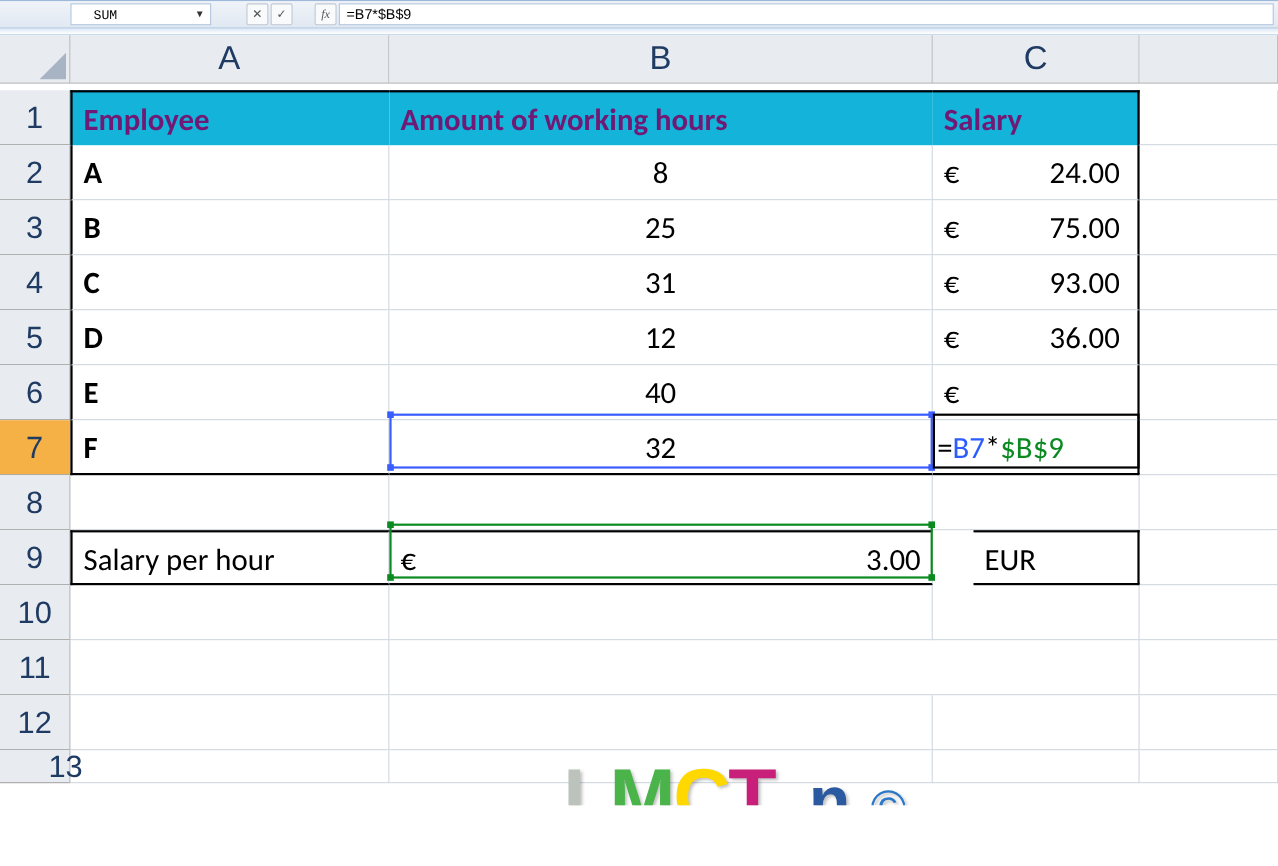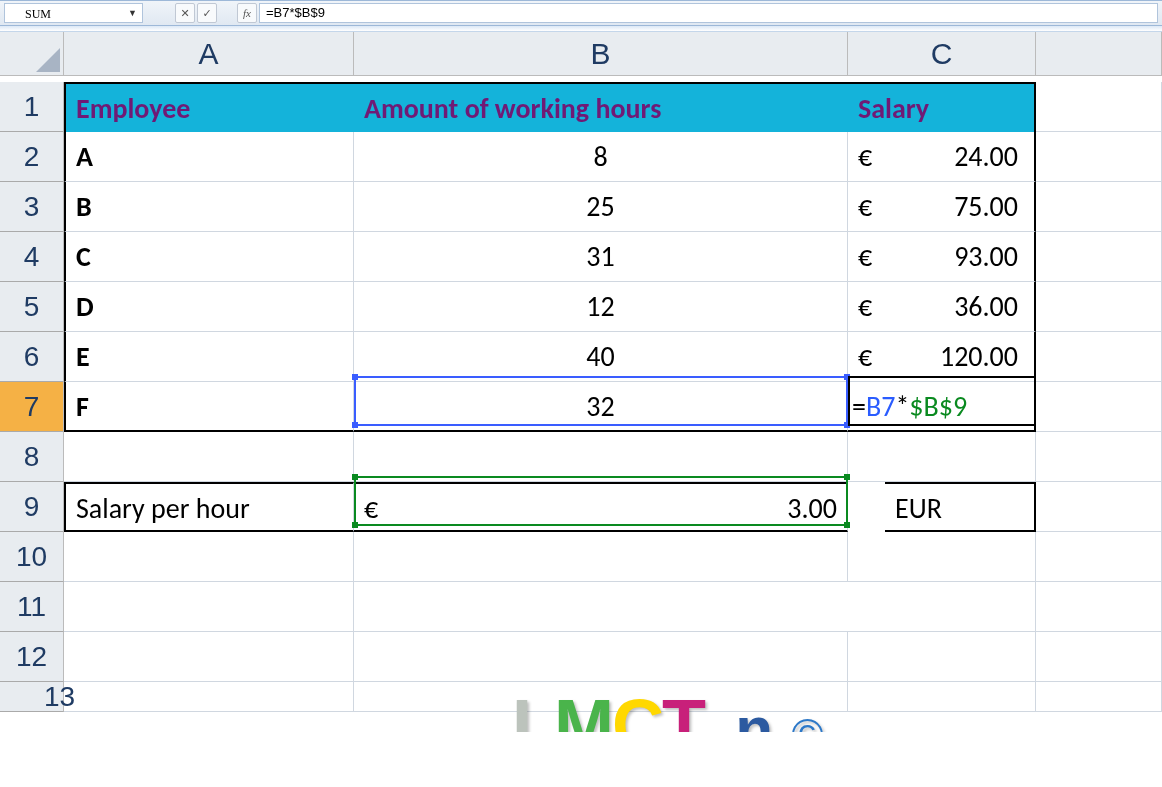--- a/index.html
+++ b/index.html
@@ -13,29 +13,30 @@
       display: flex;
       align-items: center;
       background: linear-gradient(#f0f4f9, #e0e8f2);
       border-top: 1px solid #9db8d8;
       border-bottom: 1px solid #9db8d8;
       height: 26px;
       font-size: 13px;
       padding: 0 4px;
     }
     .name-box {
-      width: 139px;
+      width: 128px;
       background: #fff;
       border: 1px solid #b0c4dc;
       height: 20px;
       line-height: 20px;
       padding: 0 4px 0 20px;
-      font-family: Liberation Serif, serif;
+      font-family: Liberation Mono, monospace;
       font-size: 12px;
       color: #000;
+      margin-left: 60px;
       position: relative;
     }
     .name-box-dd {
       position: absolute;
       right: 2px;
       top: 2px;
       width: 15px;
       height: 15px;
       color: #333;
       font-size: 9px;
@@ -258,21 +259,20 @@
         </span>
       </div>
     <div class="cell"></div>
 
     <div class="row-hdr"><span>6</span></div>
     <div class="cell td-emp"><span>E</span></div>
     <div class="cell td-hrs"><span>40</span></div>
     <div class="cell td-sal">
         <span class="sal-wrap">
           <span>€</span>
-          <span>120.00</span>
         </span>
       </div>
     <div class="cell"></div>
 
     <div class="row-hdr active"><span>7</span></div>
     <div class="cell td-emp box-bot"><span>F</span></div>
     <div class="cell td-hrs box-bot"><span>32</span></div>
     <div class="cell td-sal box-bot formula-text" style="padding:0 4px;"><span class="op">=</span><span class="ref1">B7</span><span class="op">*</span><span class="ref2">$B$9</span></div>
     <div class="cell"></div>
 

